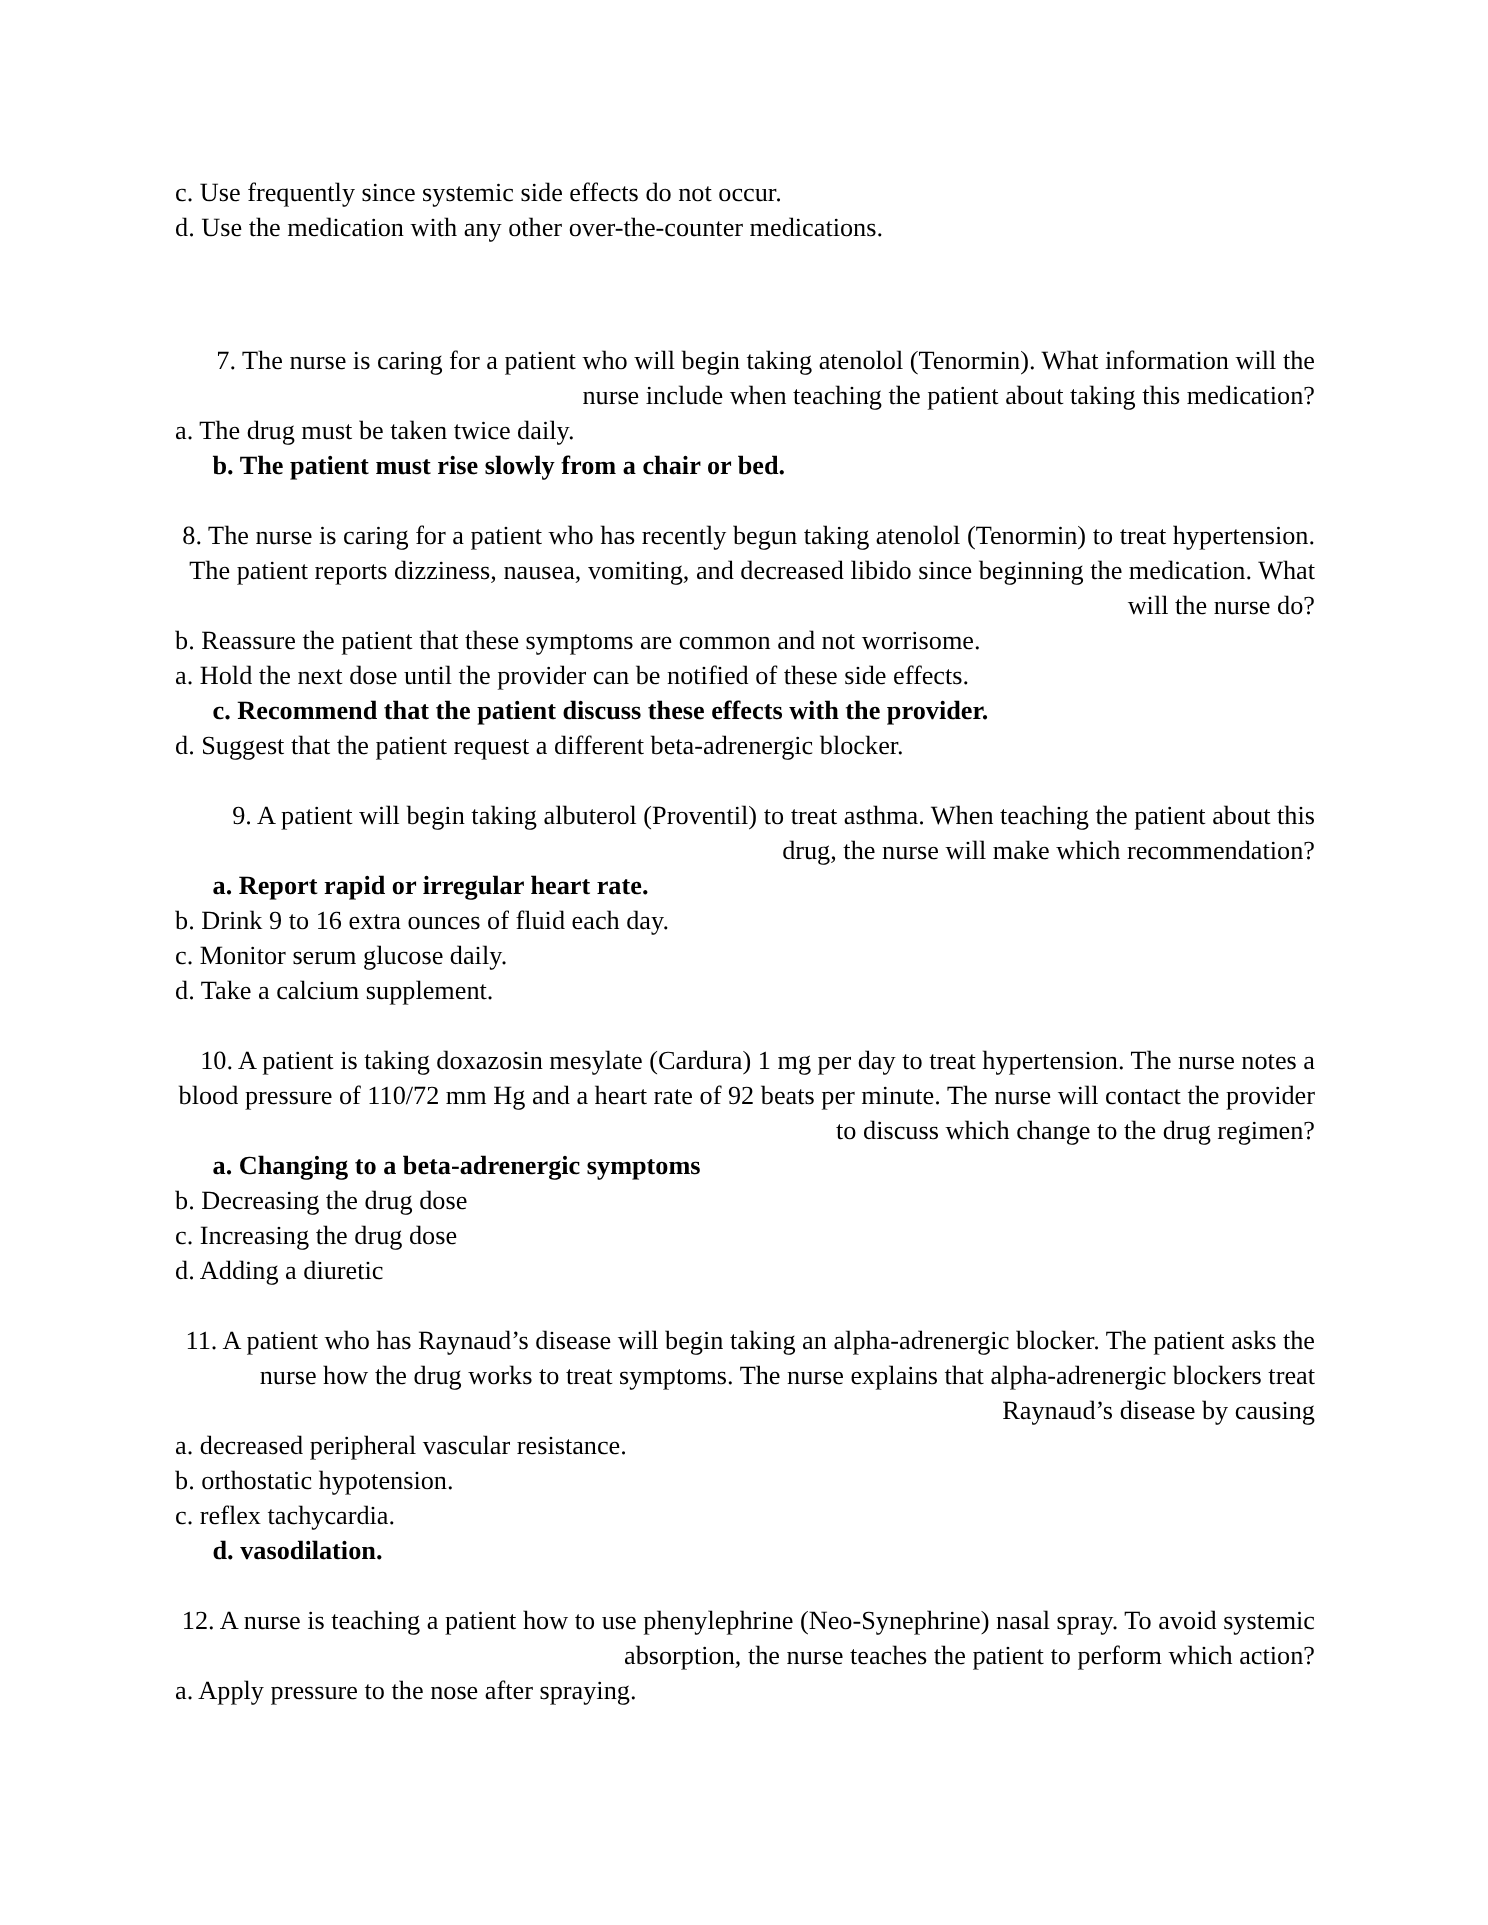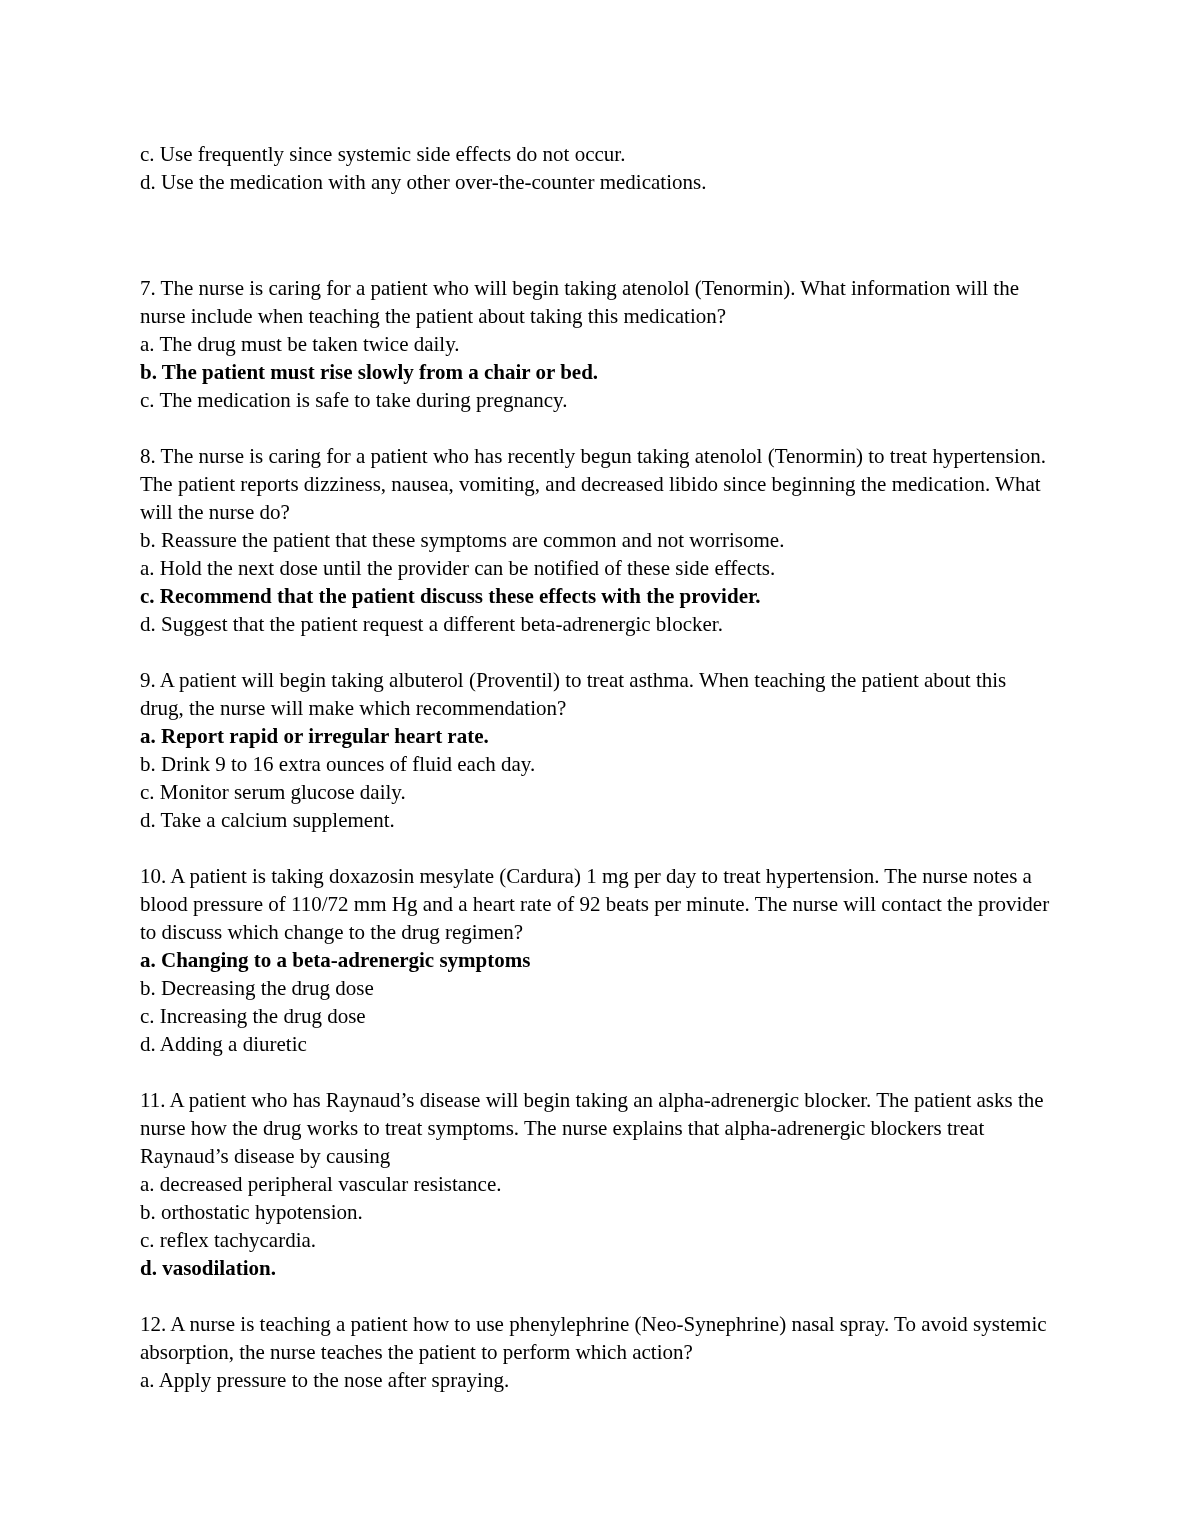--- a/index.html
+++ b/index.html
@@ -24,42 +24,43 @@
     width: 912px;
   }
   .block {
     margin: 0 0 28px 0;
   }
   .block.gap-large {
     margin-bottom: 78px;
   }
   .question-text {
     white-space: normal;
+    text-align: right;
   }
   .option-line {
     white-space: normal;
   }
   .bold {
     font-weight: 700;
+    margin-left: 30px;
   }
 </style>
 </head>
 <body>
 
 <div class="page">
   <div class="content" id="content">
       <div class="block gap-large">
         <div class="option-line">c. Use frequently since systemic side effects do not occur.</div>
         <div class="option-line">d. Use the medication with any other over-the-counter medications.</div>
       </div>
       <div class="block">
         <div class="question-text">7. The nurse is caring for a patient who will begin taking atenolol (Tenormin). What information will the nurse include when teaching the patient about taking this medication?</div>
         <div class="option-line">a. The drug must be taken twice daily.</div>
         <div class="option-line bold">b. The patient must rise slowly from a chair or bed.</div>
-        <div class="option-line">c. The medication is safe to take during pregnancy.</div>
       </div>
       <div class="block">
         <div class="question-text">8. The nurse is caring for a patient who has recently begun taking atenolol (Tenormin) to treat hypertension. The patient reports dizziness, nausea, vomiting, and decreased libido since beginning the medication. What will the nurse do?</div>
         <div class="option-line">b. Reassure the patient that these symptoms are common and not worrisome.</div>
         <div class="option-line">a. Hold the next dose until the provider can be notified of these side effects.</div>
         <div class="option-line bold">c. Recommend that the patient discuss these effects with the provider.</div>
         <div class="option-line">d. Suggest that the patient request a different beta-adrenergic blocker.</div>
       </div>
       <div class="block">
         <div class="question-text">9. A patient will begin taking albuterol (Proventil) to treat asthma. When teaching the patient about this drug, the nurse will make which recommendation?</div>

